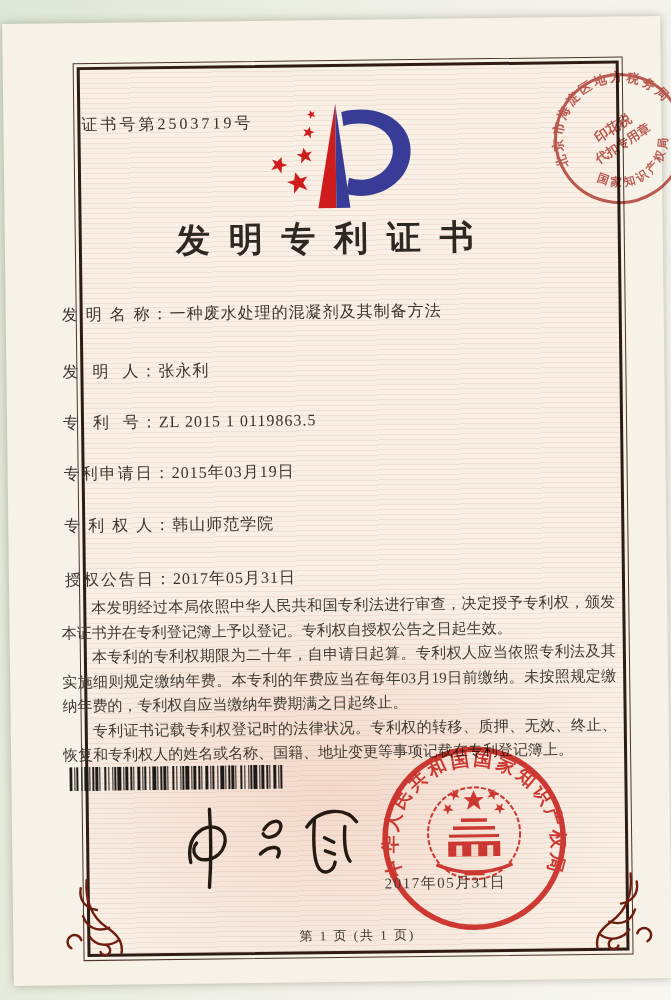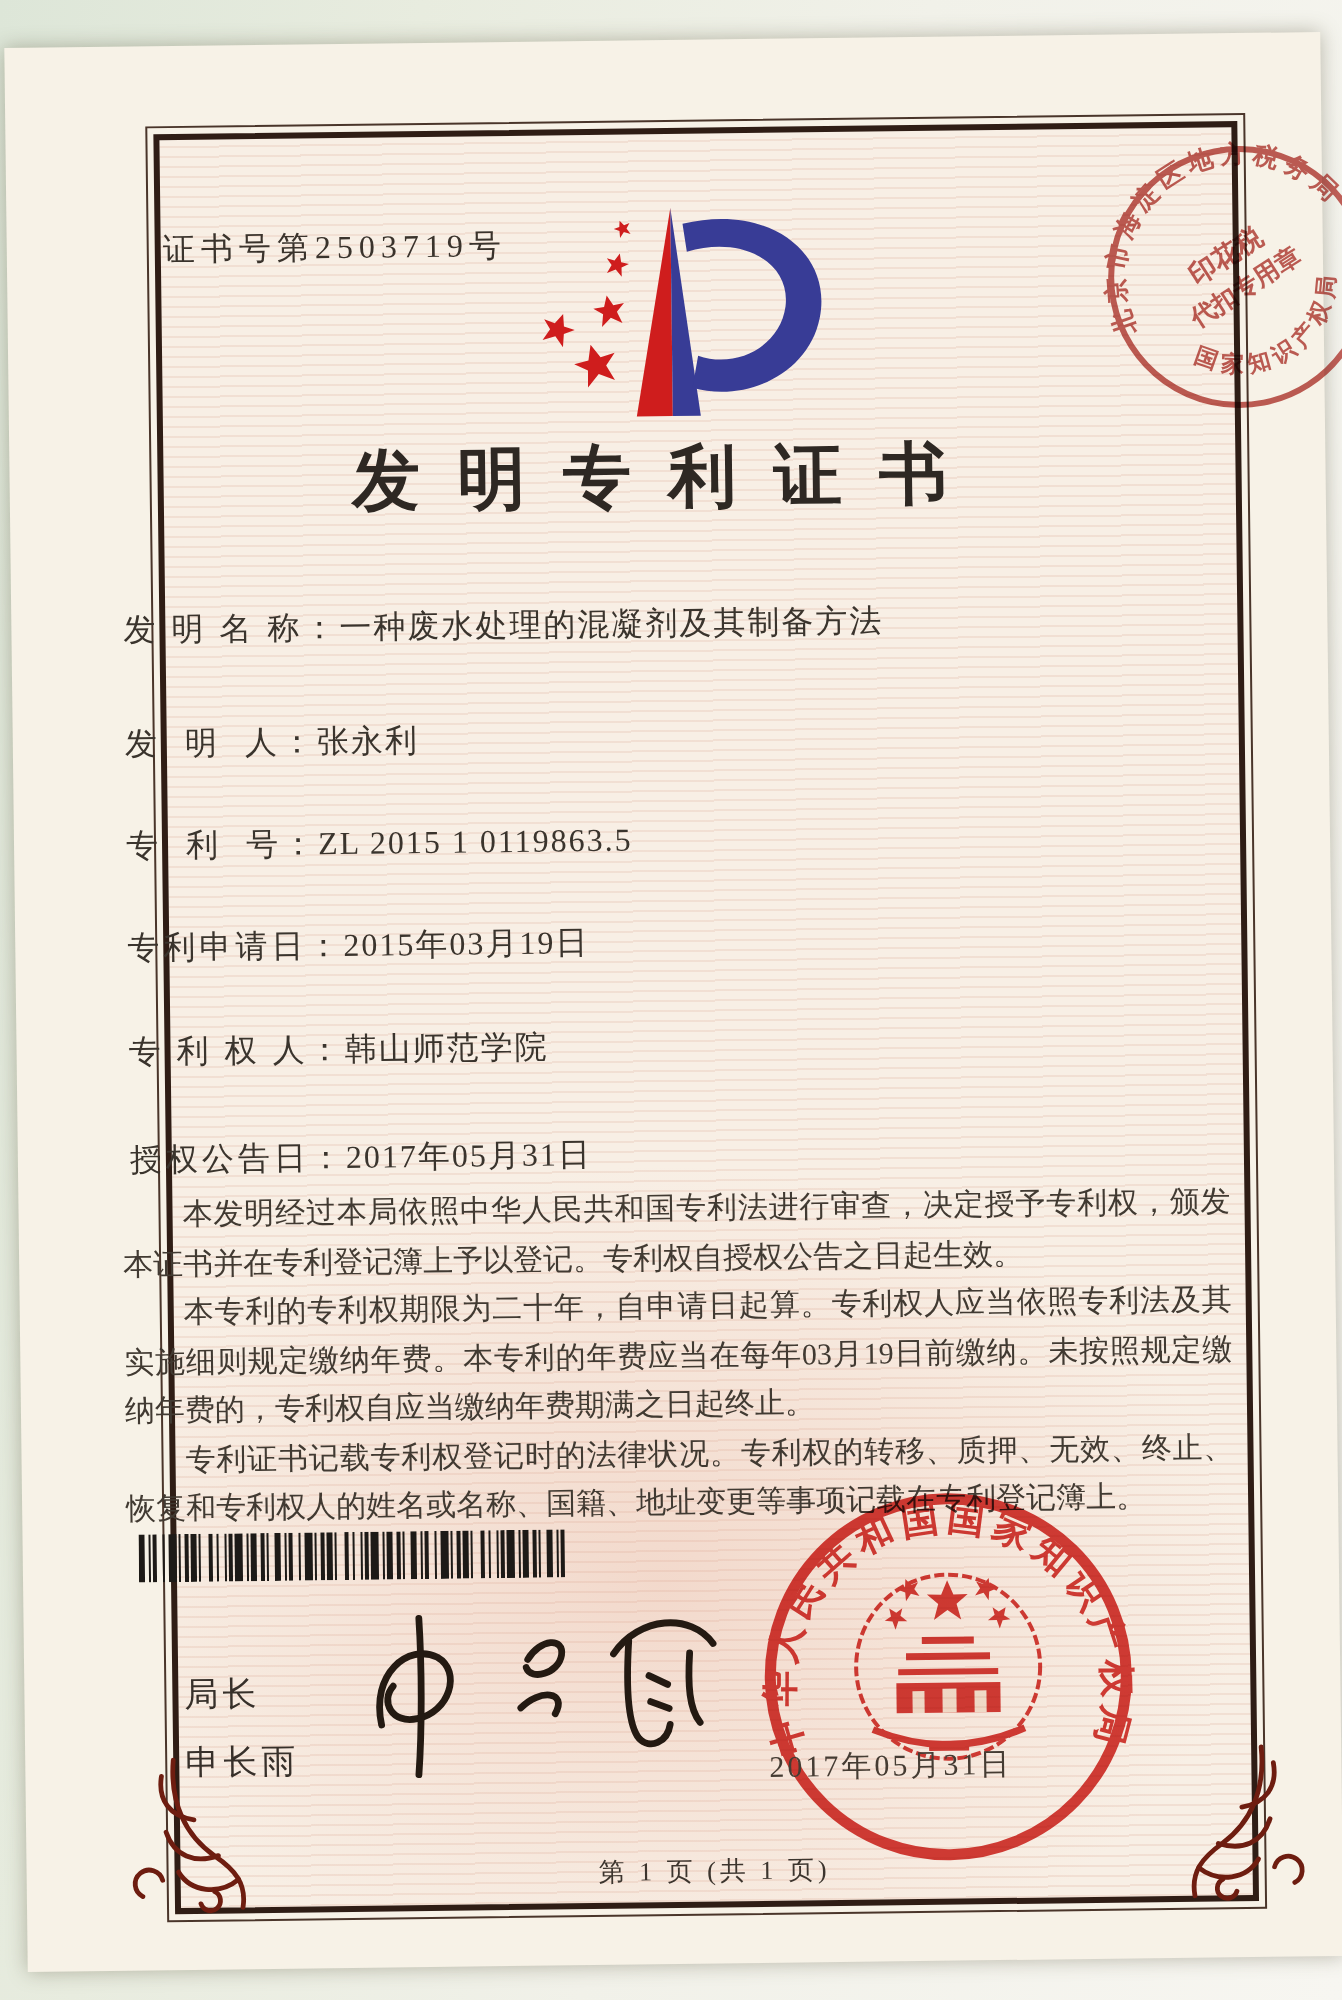--- a/index.html
+++ b/index.html
@@ -111,24 +111,20 @@
     <div class="bodytext">
       <p>本发明经过本局依照中华人民共和国专利法进行审查，决定授予专利权，颁发本证书并在专利登记簿上予以登记。专利权自授权公告之日起生效。</p>
       <p>本专利的专利权期限为二十年，自申请日起算。专利权人应当依照专利法及其实施细则规定缴纳年费。本专利的年费应当在每年03月19日前缴纳。未按照规定缴纳年费的，专利权自应当缴纳年费期满之日起终止。</p>
       <p>专利证书记载专利权登记时的法律状况。专利权的转移、质押、无效、终止、恢复和专利权人的姓名或名称、国籍、地址变更等事项记载在专利登记簿上。</p>
     </div>
 
     <svg class="barcode" viewBox="0 0 214 24" preserveAspectRatio="none">
       <line x1="0" y1="12" x2="214" y2="12" stroke="#1d1a17" stroke-width="24" stroke-dasharray="3 2 1 1 2 3 1 2 4 1 1 2 2 1 3 1 1 4 2 2 1 3 1 1 2 1 4 2 1 1 3 2 2 1 1 3"></line>
     </svg>
 
-    <div class="director">
-      <div>局长</div>
-      <div>申长雨</div>
-    </div>
 
     <svg class="sig" viewBox="0 0 235 105">
       <g fill="none" stroke="#241a12" stroke-width="3.4" stroke-linecap="round" stroke-linejoin="round">
         <path d="M28,58 C24,32 44,18 58,26 C70,34 62,54 46,56 C33,58 28,46 35,39"></path>
         <path d="M50,6 C50,30 48,62 45,84"></path>
         <path d="M103,30 C110,20 122,20 120,29 C118,38 104,41 102,34"></path>
         <path d="M98,54 C108,45 122,47 115,58"></path>
         <path d="M146,30 C160,12 186,12 196,28"></path>
         <path d="M154,24 C151,48 151,66 156,73 C161,79 170,76 172,67"></path>
         <path d="M184,32 C182,48 182,60 187,67"></path>

